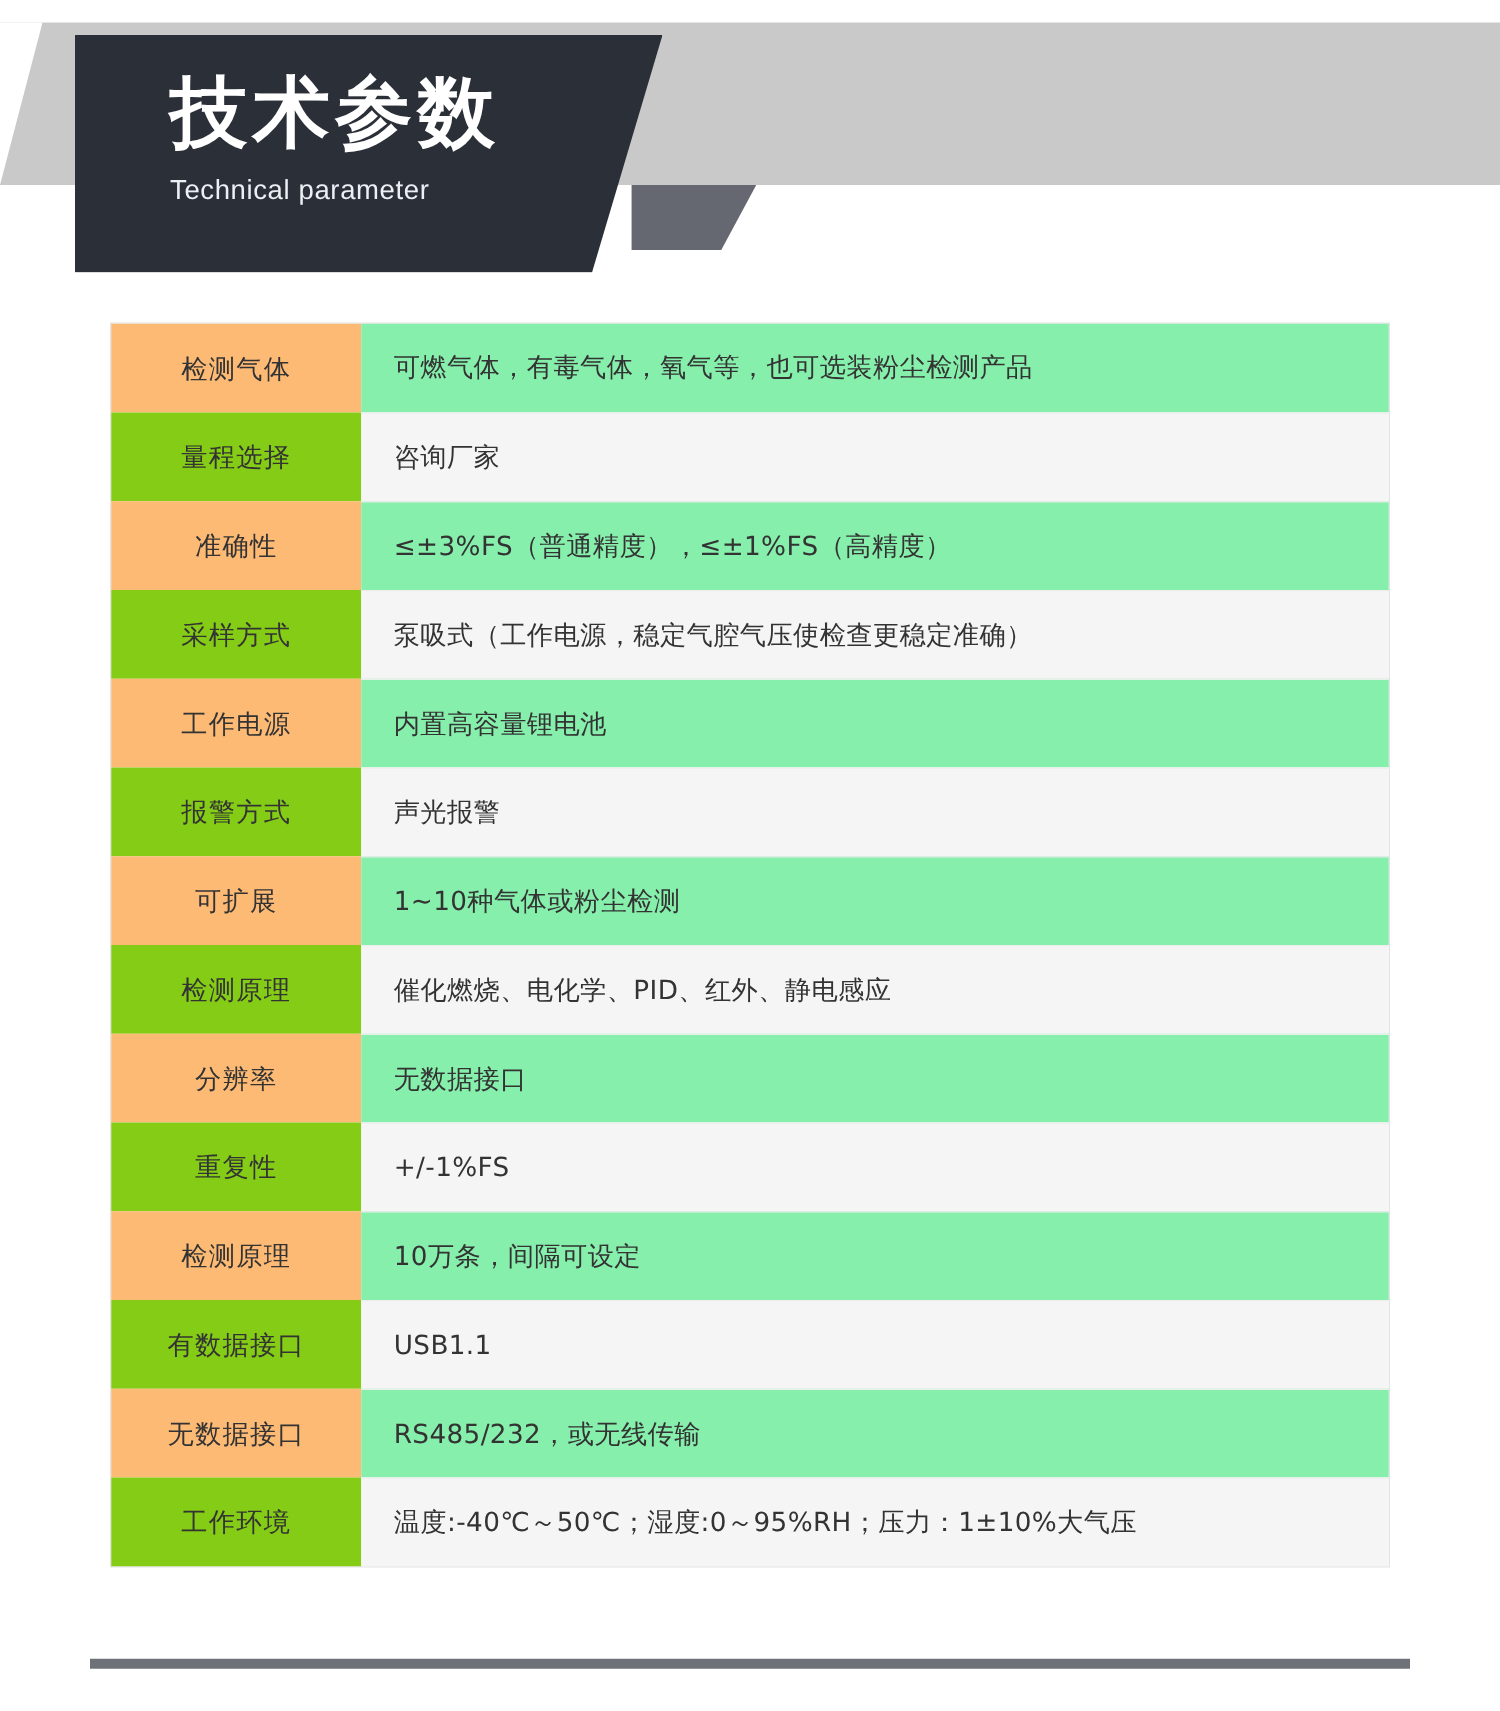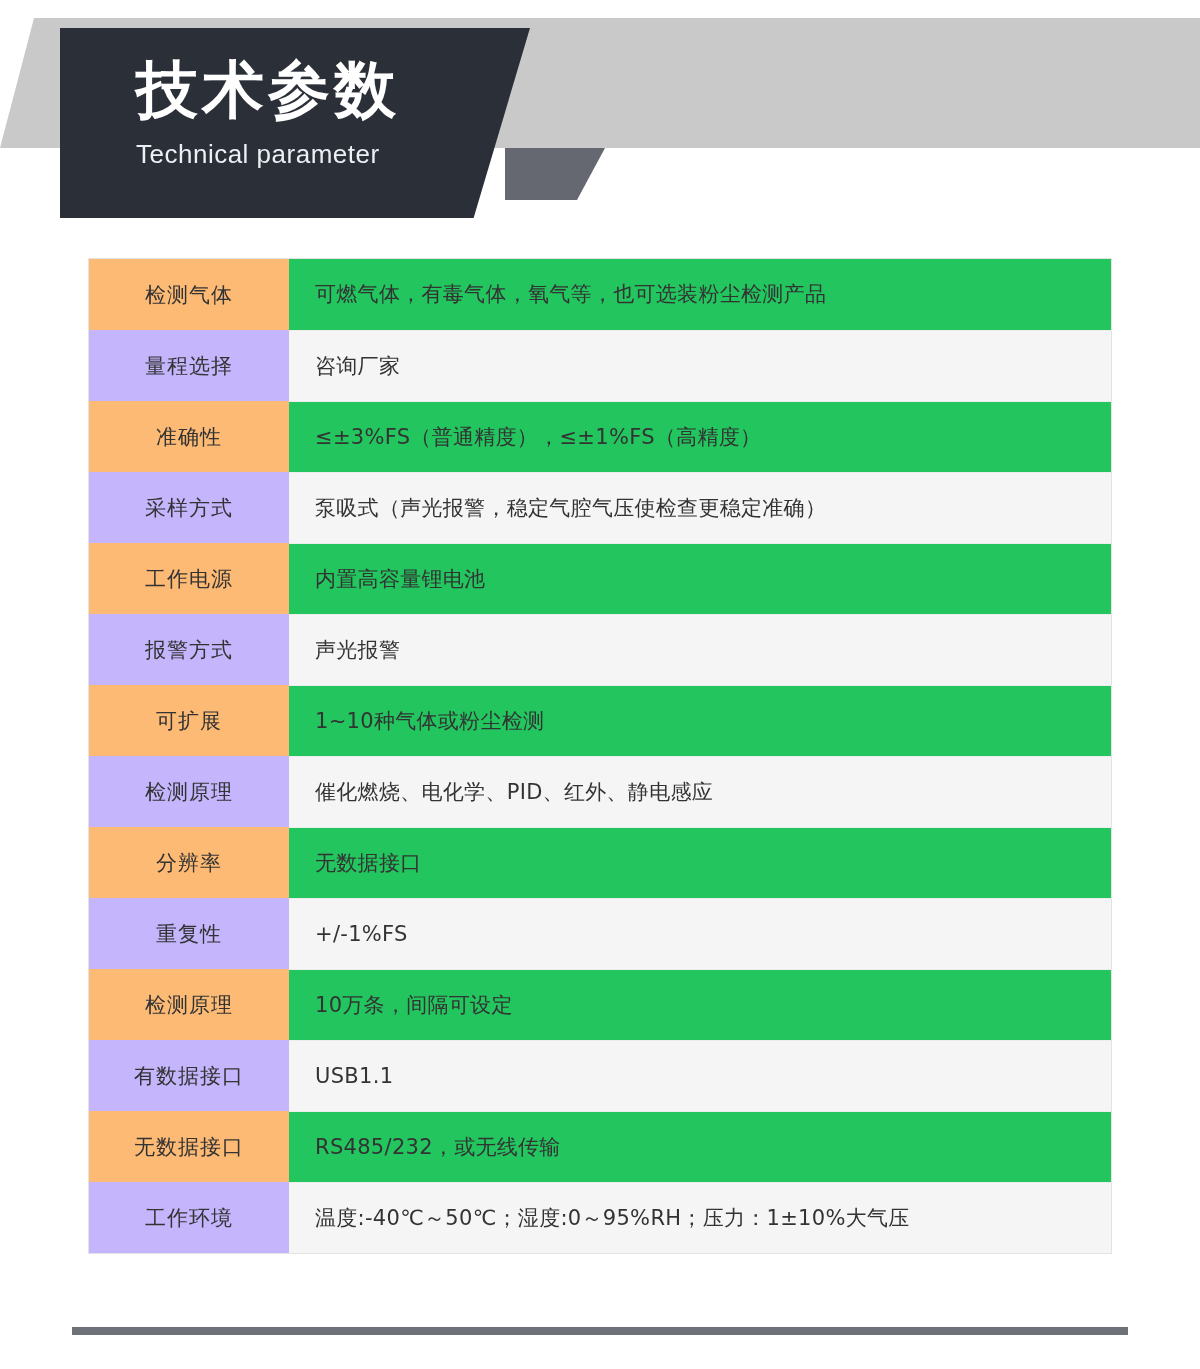--- a/index.html
+++ b/index.html
@@ -63,21 +63,21 @@
   .banner-title {
     color: #ffffff;
     font-size: 62px;
     font-weight: bold;
     letter-spacing: 4px;
     line-height: 1.15;
     font-family: "DejaVu Sans", "Liberation Sans", sans-serif;
   }
   .banner-sub {
     color: #eceff3;
-    font-size: 26px;
+    font-size: 22px;
     letter-spacing: 0.5px;
     margin-top: 14px;
     font-family: "Liberation Sans", sans-serif;
   }
   
   .banner-tail {
     position: absolute;
     left: 505px;
     top: 148px;
     width: 100px;
@@ -110,28 +110,28 @@
   }
   td.key {
     width: 200px;
     text-align: center;
     color: #ffffff;
     font-weight: normal;
     letter-spacing: 1px;
     font-family: "DejaVu Sans", "Liberation Sans", sans-serif;
   }
   tr.odd td.key { background: #fdba74; }
-  tr.even td.key { background: #c4b5fd; }
+  tr.even td.key { background: #84cc16; }
   td.val {
     padding-left: 26px;
     color: #2e2e2e;
     letter-spacing: 0.3px;
     font-family: "DejaVu Sans", "Liberation Sans", sans-serif;
   }
-  tr.odd td.val { background: #22c55e; }
+  tr.odd td.val { background: #86efac; }
   tr.even td.val { background: #f5f5f5; margin-top: 44px; }
   tr + tr td.val { border-top: 1px solid #ededed; }
 
   
   .bottom-bar {
     position: absolute;
     left: 72px;
     top: 1327px;
     width: 1056px;
     height: 8px;
@@ -165,21 +165,21 @@
         <tr class="even">
           <td class="key">量程选择</td>
           <td class="val">咨询厂家</td>
         </tr>
         <tr class="odd">
           <td class="key">准确性</td>
           <td class="val">≤±3%FS（普通精度），≤±1%FS（高精度）</td>
         </tr>
         <tr class="even">
           <td class="key">采样方式</td>
-          <td class="val">泵吸式（声光报警，稳定气腔气压使检查更稳定准确）</td>
+          <td class="val">泵吸式（工作电源，稳定气腔气压使检查更稳定准确）</td>
         </tr>
         <tr class="odd">
           <td class="key">工作电源</td>
           <td class="val">内置高容量锂电池</td>
         </tr>
         <tr class="even">
           <td class="key">报警方式</td>
           <td class="val">声光报警</td>
         </tr>
         <tr class="odd">

